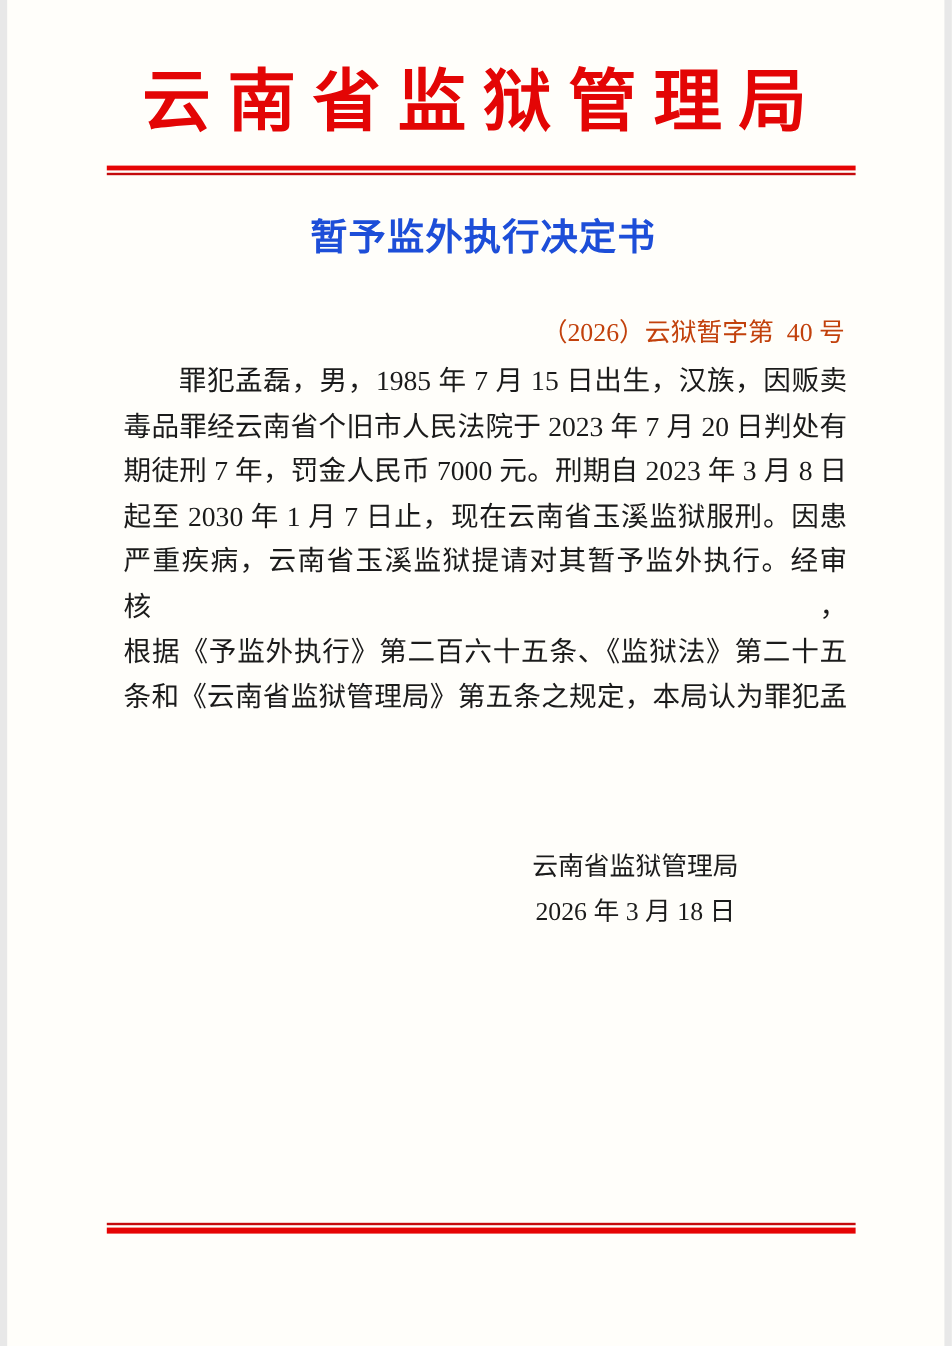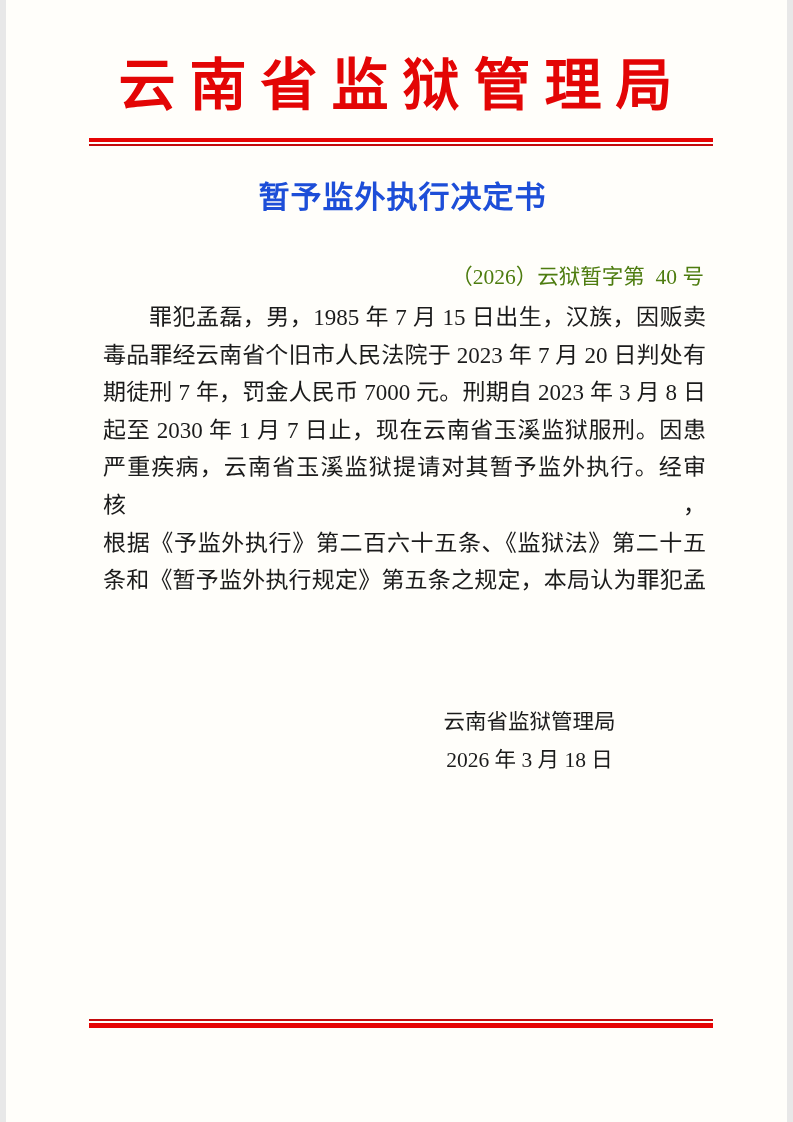--- a/index.html
+++ b/index.html
@@ -61,21 +61,21 @@
     letter-spacing: 1px;
     line-height: 1.3;
   }
   .doc-number {
     position: absolute;
     top: 262px;
     left: 97px;
     width: 601px;
     text-align: right;
     font-size: 21.5px;
-    color: #4d7c0f;
+    color: #c2410c;
     white-space: pre;
     line-height: 1.4;
   }
   .doc-body {
     position: absolute;
     top: 299px;
     left: 97px;
     width: 603px;
     font-size: 23px;
     line-height: 37.6px;
@@ -115,21 +115,21 @@
 
   <div class="doc-number">（2026）云狱暂字第  40 号</div>
 
   <div class="doc-body">
       <div class="doc-body-line indent">罪犯孟磊，男，1985 年 7 月 15 日出生，汉族，因贩卖</div>
       <div class="doc-body-line">毒品罪经云南省个旧市人民法院于 2023 年 7 月 20 日判处有</div>
       <div class="doc-body-line">期徒刑 7 年，罚金人民币 7000 元。刑期自 2023 年 3 月 8 日</div>
       <div class="doc-body-line">起至 2030 年 1 月 7 日止，现在云南省玉溪监狱服刑。因患</div>
       <div class="doc-body-line">严重疾病，云南省玉溪监狱提请对其暂予监外执行。经审核，</div>
       <div class="doc-body-line">根据《予监外执行》第二百六十五条、《监狱法》第二十五</div>
-      <div class="doc-body-line">条和《暂予监外执行规定》第五条之规定，本局认为罪犯孟</div>
+      <div class="doc-body-line">条和《云南省监狱管理局》第五条之规定，本局认为罪犯孟</div>
     </div>
 
   <div class="signature-block">
     <div>云南省监狱管理局</div>
     <div>2026 年 3 月 18 日</div>
   </div>
 
   <div class="rule-bottom">
     <div class="thin"></div>
     <div class="thick"></div>

